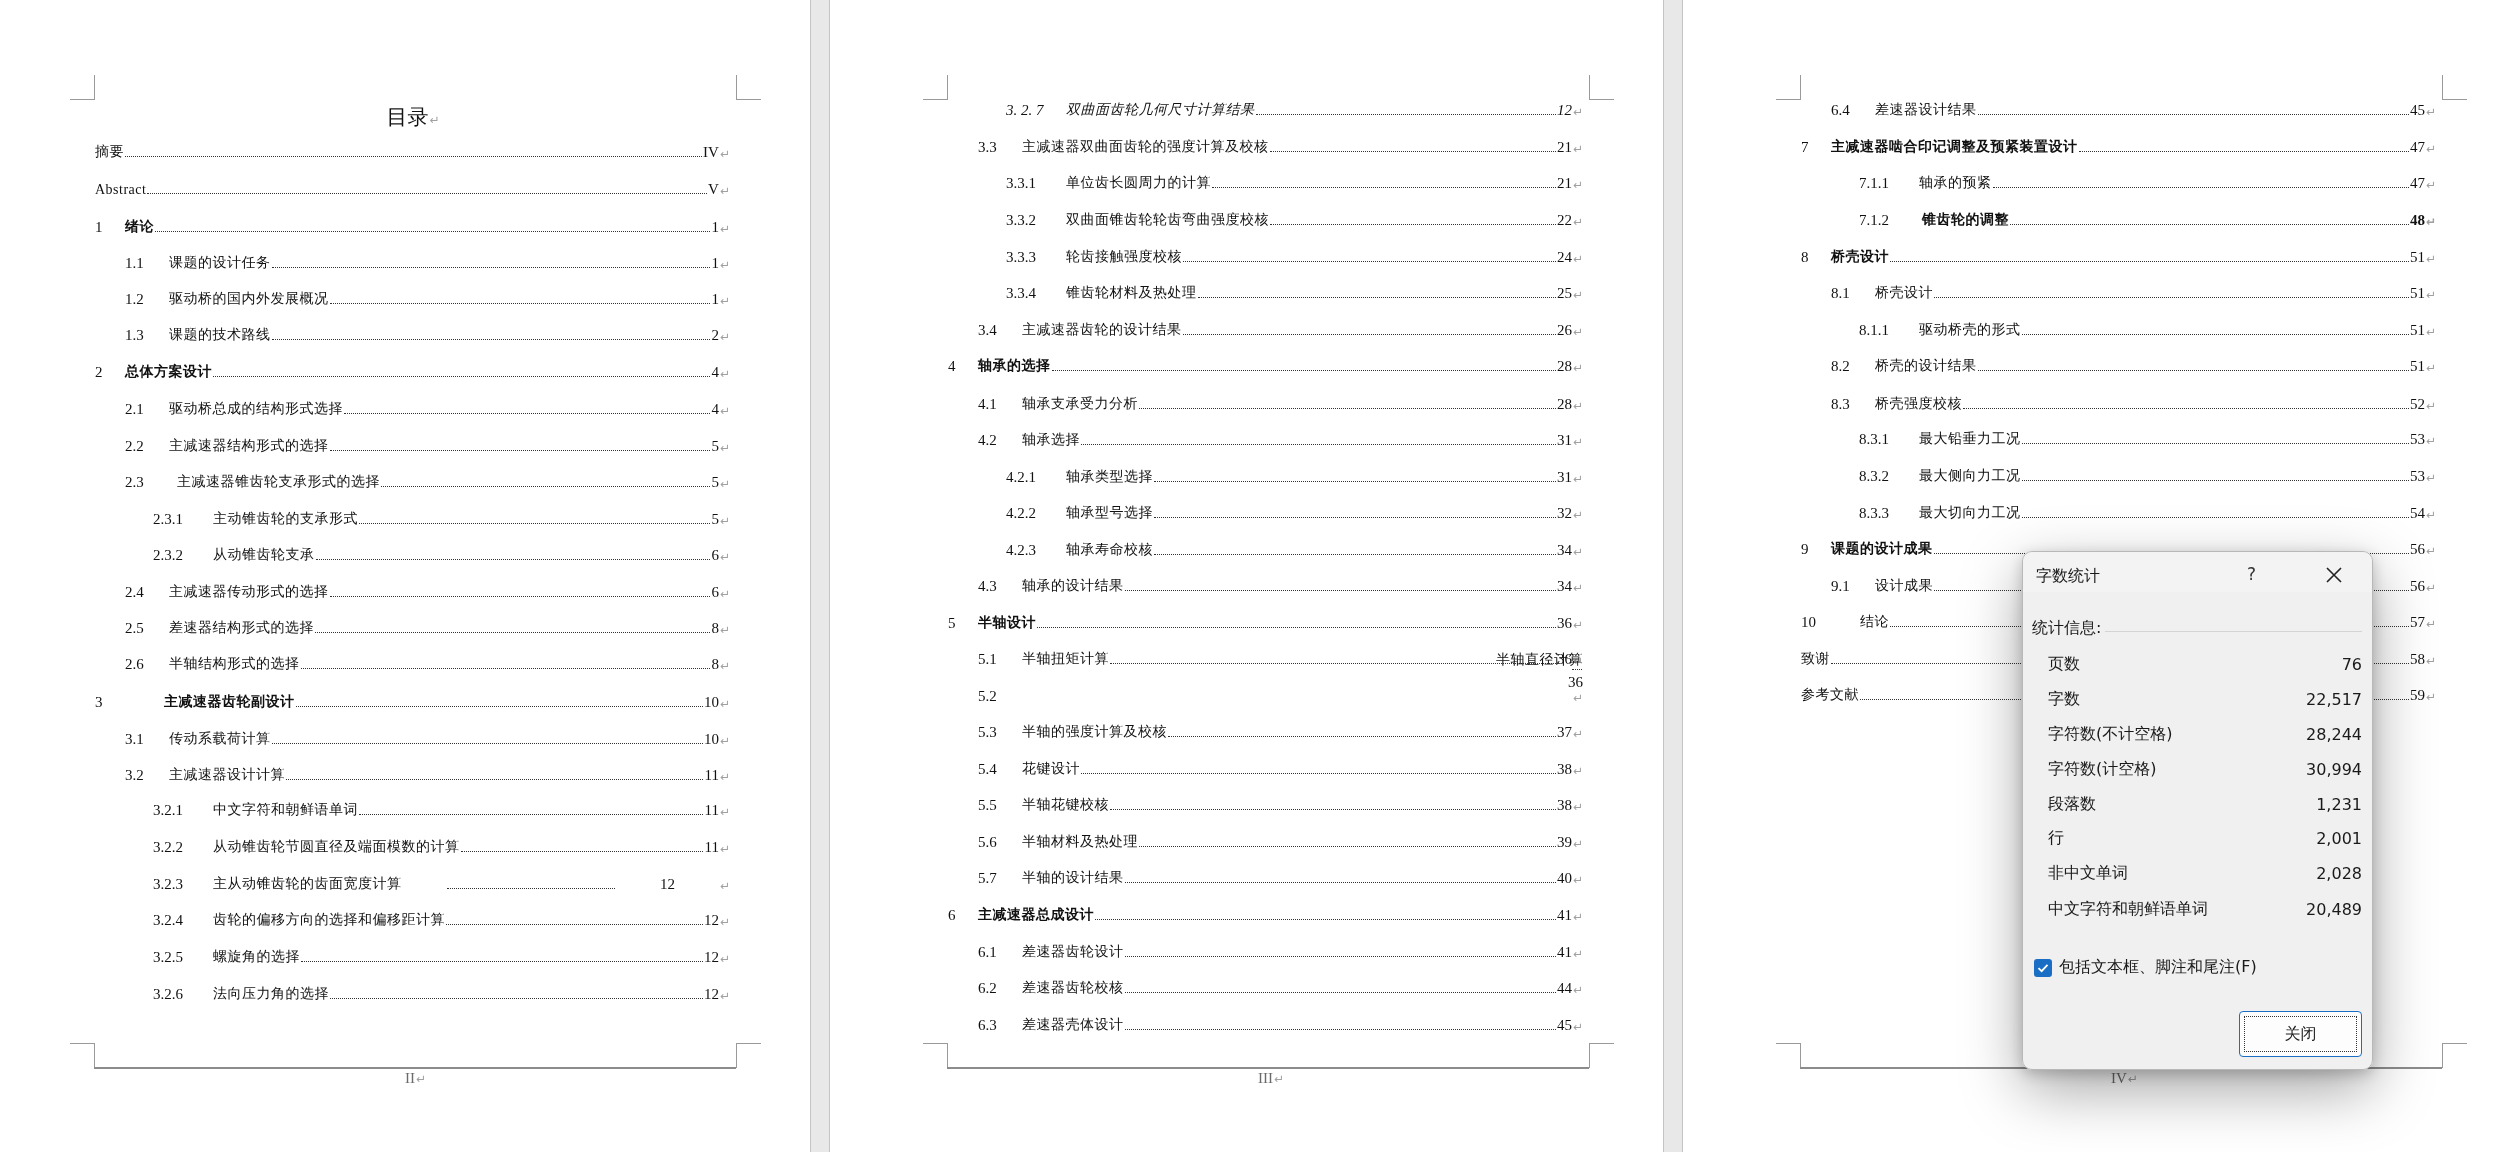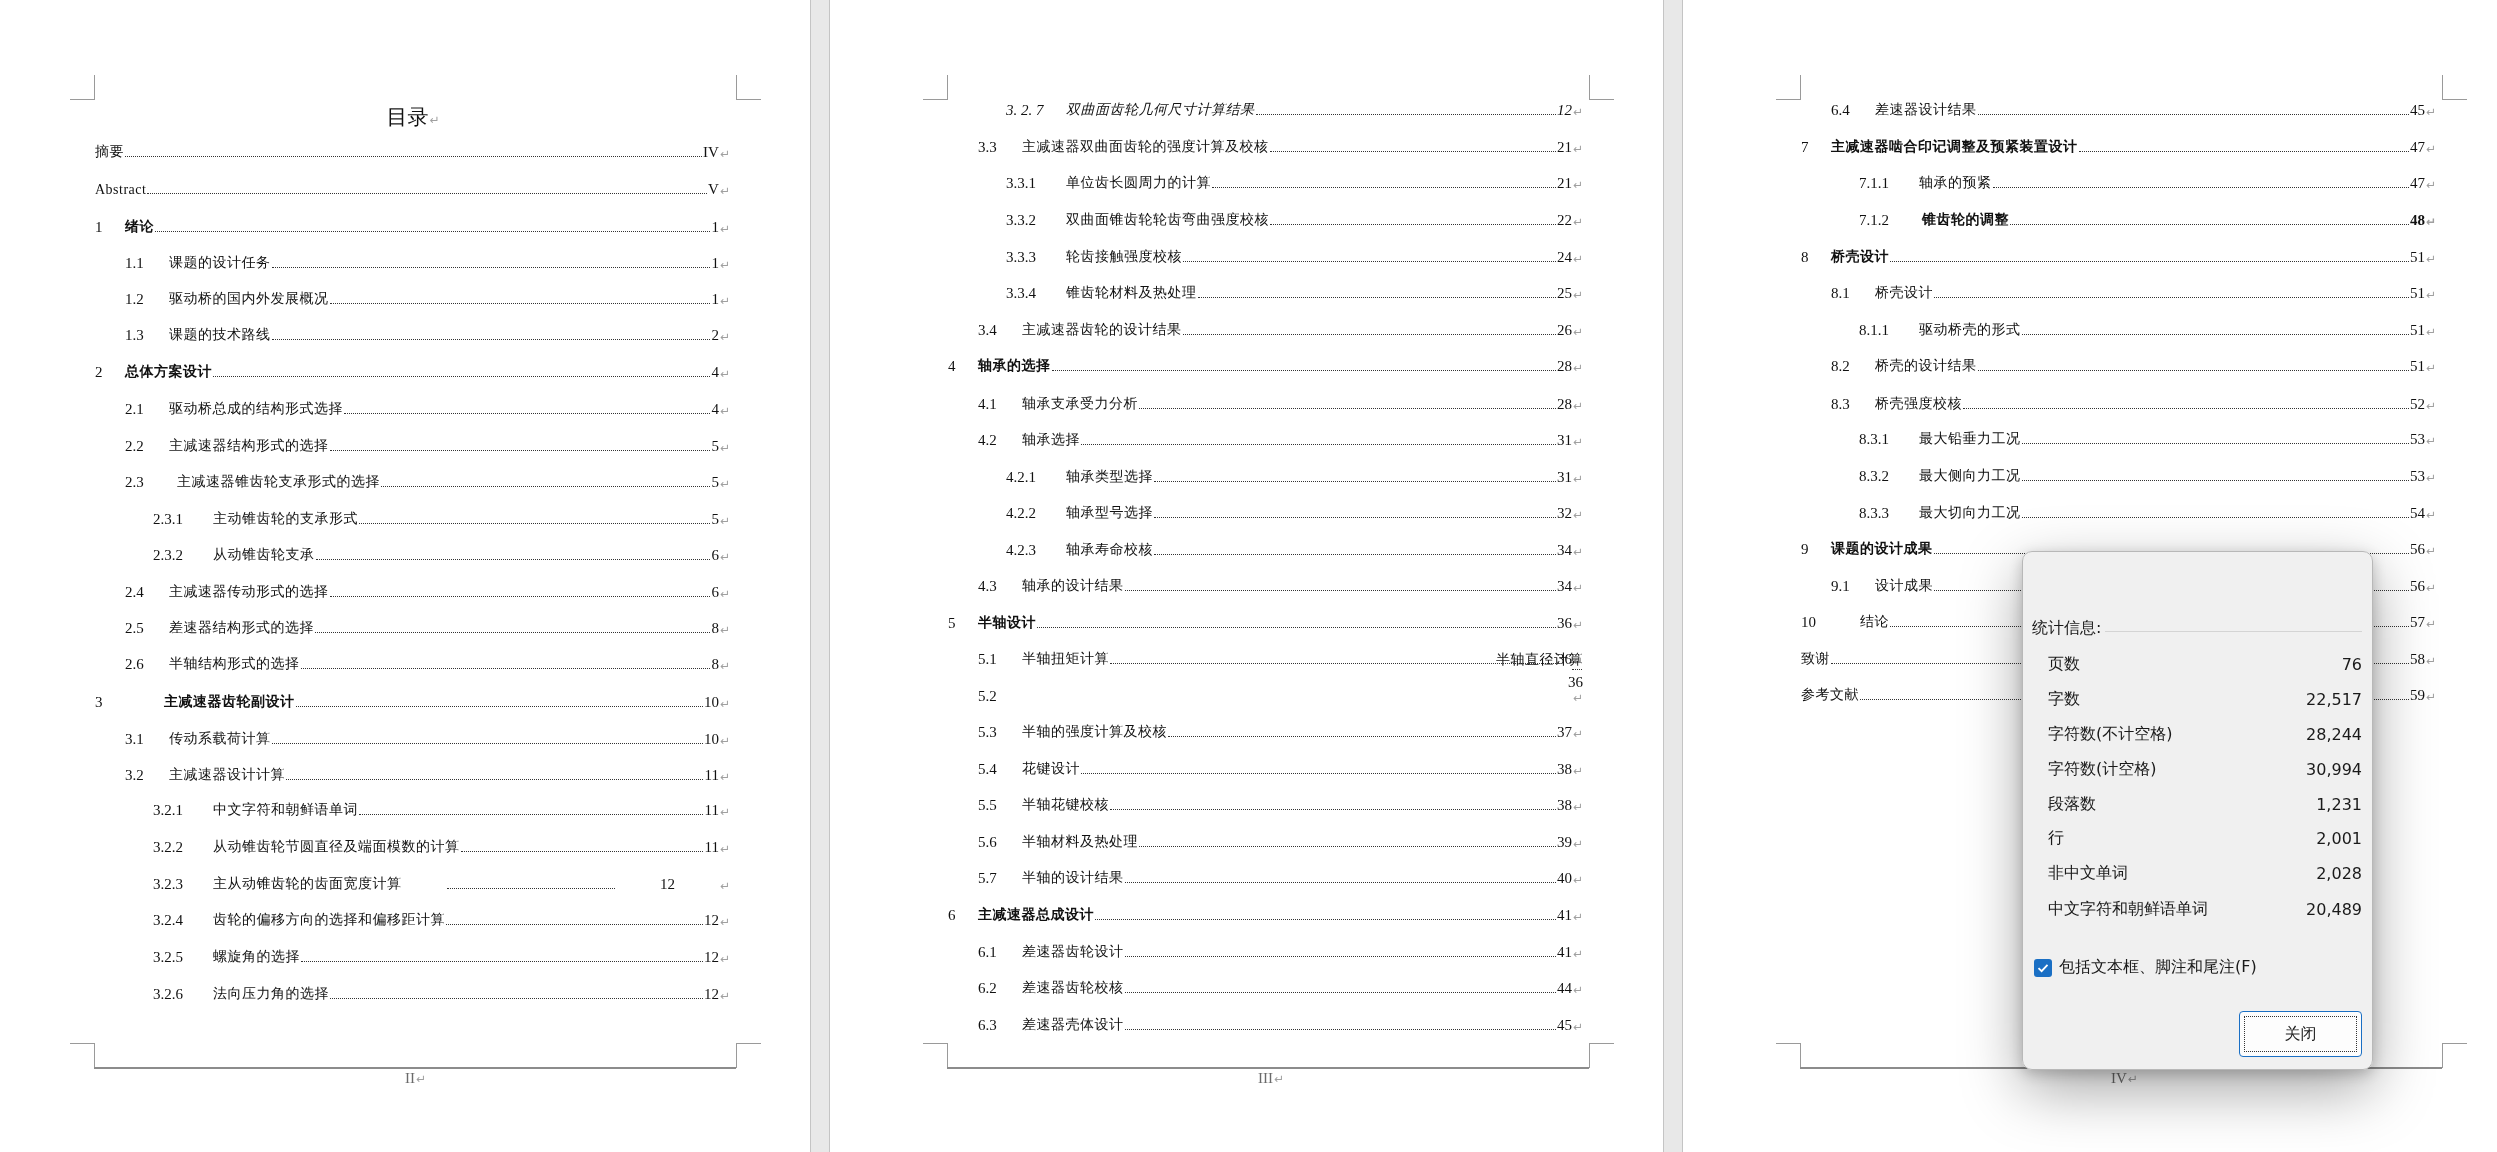--- a/index.html
+++ b/index.html
@@ -685,20 +685,29 @@
           <span class="lead"></span>
           <span class="pg">59</span>
           <span class="ret">↵</span>
         </span>
       </div>
     </div>
   </div>
 
 <div class="dlg-shadow"></div>
 <div class="dlg">
+  <div class="dlg-titlebar">
+    <span class="dlg-title">字数统计</span>
+    <span class="dlg-help">?</span>
+    <span class="dlg-close">
+      <svg viewBox="0 0 30 30">
+          <path d="M8 8 L22 22 M22 8 L8 22" stroke="#222" stroke-width="1.6" fill="none"></path>
+        </svg>
+    </span>
+  </div>
   <div class="dlg-section">
     <span>统计信息:</span>
     <span class="rule"></span>
   </div>
   <div id="stats">
       <div class="stat-row" style="top: 101px;">
         <span>页数</span>
         <span>76</span>
       </div>
       <div class="stat-row" style="top: 136px;">

